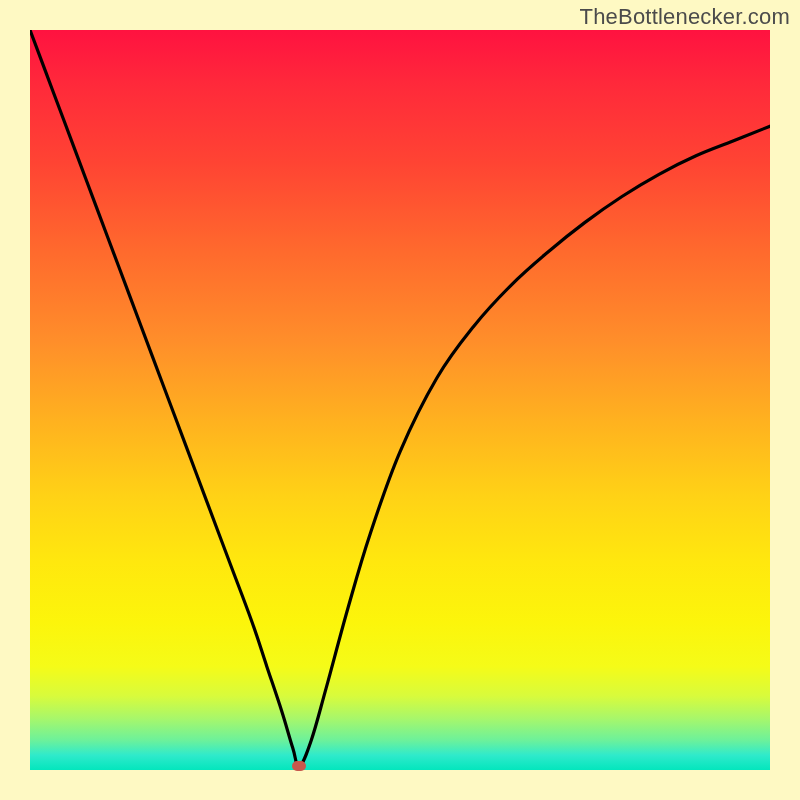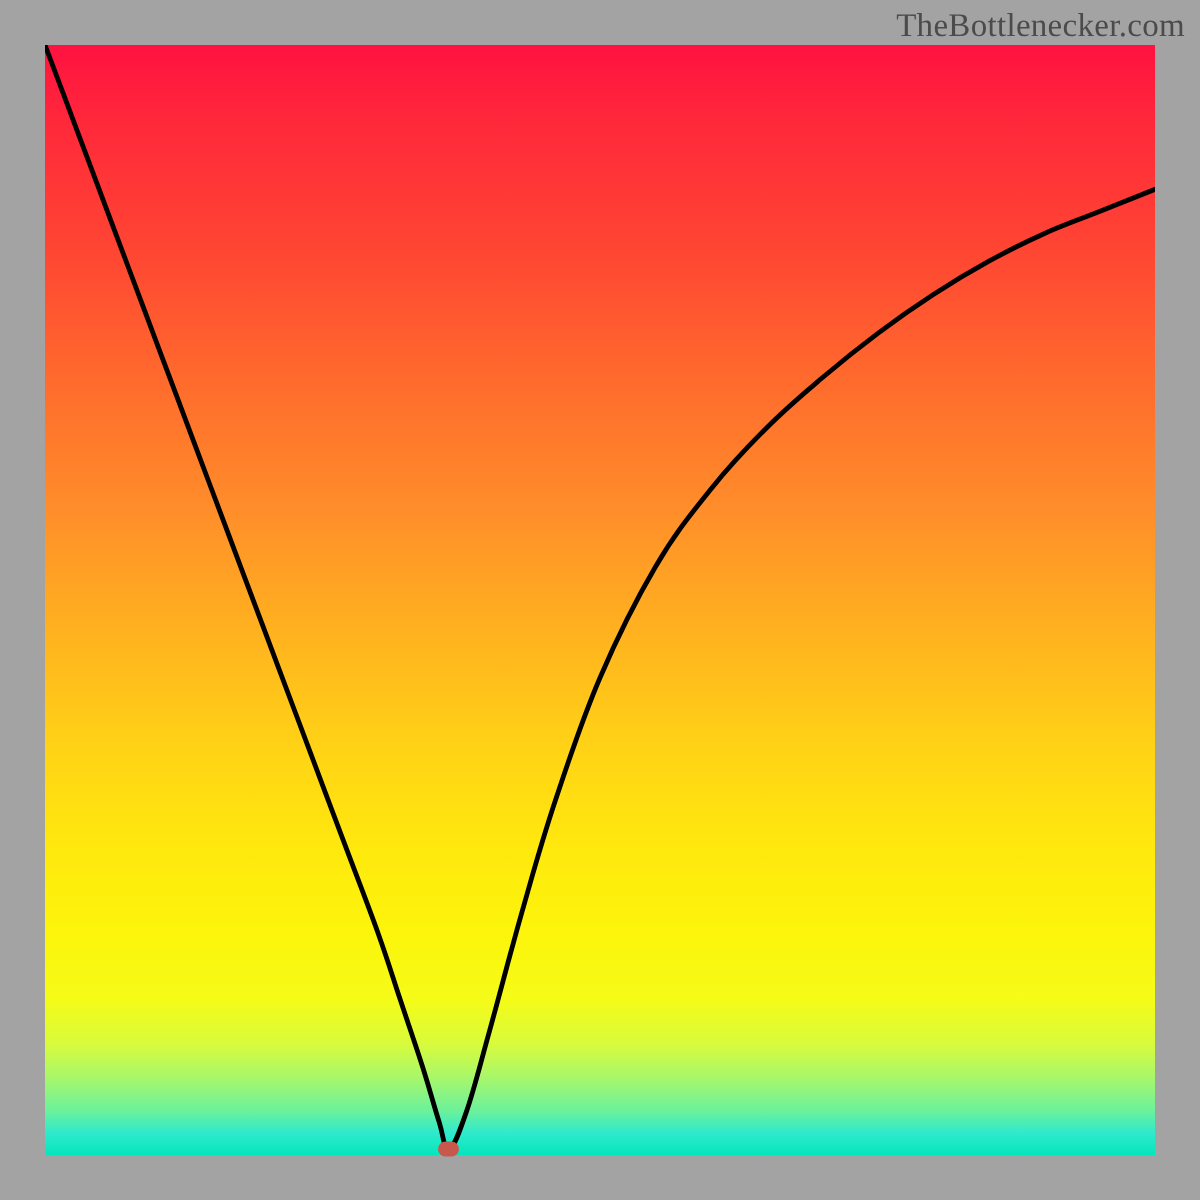--- a/index.html
+++ b/index.html
@@ -8,22 +8,21 @@
     width: 800px;
     height: 800px;
     background: #000;
     overflow: hidden;
     font-family: Arial, Helvetica, sans-serif;
   }
   .frame {
     position: relative;
     width: 800px;
     height: 800px;
-    background: #a3a3a3;
-    font-family: Liberation Serif, serif;
+    background: #fef9c3;
   }
   .plot-area {
     position: absolute;
     left: 30px;
     top: 30px;
     width: 740px;
     height: 740px;
     
     background: linear-gradient(
       to bottom,

